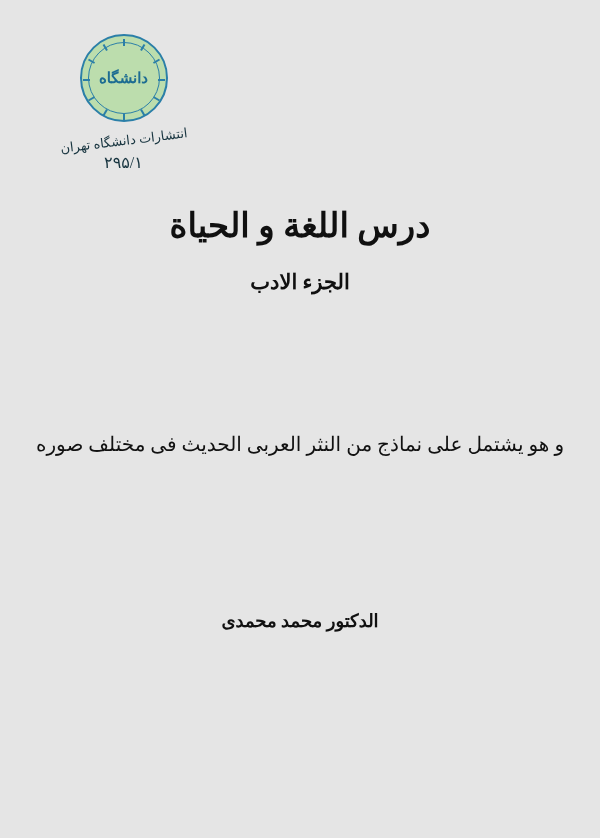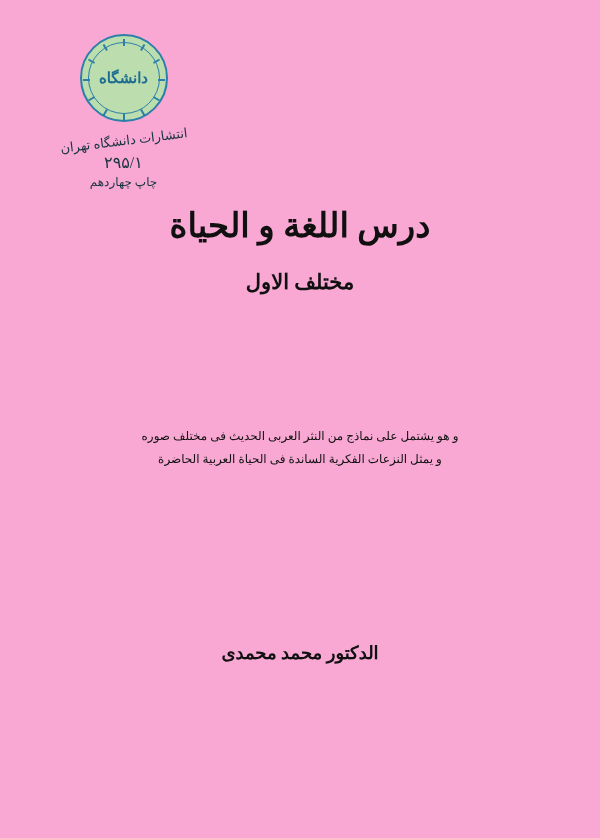--- a/index.html
+++ b/index.html
@@ -10,21 +10,21 @@
     width: 600px;
     height: 838px;
     background: #bcddad;
     font-family: "Liberation Serif", serif;
     overflow: hidden;
     position: relative;
   }
   .page {
     position: absolute;
     inset: 0;
-    background: #f9a8d4;
+    background: #e5e5e5;
     padding-left: 7px;
   }
   
   .publisher-block {
     position: absolute;
     top: 34px;
     left: 56px;
     width: 135px;
     text-align: center;
   }
@@ -112,33 +112,32 @@
   .description {
     position: absolute;
     top: 425px;
     left: 0;
     width: 100%;
     text-align: center;
     direction: rtl;
     color: #111;
   }
   .desc-line {
-    font-size: 12px;
+    font-size: 20px;
     line-height: 1.95;
     font-weight: normal;
   }
   
   .author-block {
     position: absolute;
     top: 610px;
     left: 0;
     width: 100%;
     text-align: center;
     direction: rtl;
-    margin-top: 32px;
   }
   .author-name {
     font-size: 18px;
     font-weight: bold;
     color: #101010;
   }
 </style>
 </head>
 <body>
 
@@ -159,31 +158,29 @@
       <div class="tick" style="top:3px;  transform:rotate(270deg);"></div>
       <div class="tick" style="top:3px;  transform:rotate(300deg);"></div>
       <div class="tick" style="top:3px;  transform:rotate(330deg);"></div>
       <div class="seal-text">دانشگاه</div>
     </div>
     <div class="publisher-lines">
       <div>
         <span class="publisher-name">انتشارات دانشگاه تهران</span>
       </div>
       <div class="publisher-number">۲۹۵/۱</div>
-      <div class="publisher-edition">چاپ چهاردهم</div>
     </div>
   </div>
 
   <div class="title-block">
     <div class="main-title">درس اللغة و الحياة</div>
-    <div class="sub-title">مختلف الاول</div>
+    <div class="sub-title">الجزء الادب</div>
   </div>
 
   <div class="description">
     <div class="desc-line">و هو يشتمل على نماذج من  النثر العربى الحديث فى مختلف صوره</div>
-    <div class="desc-line">و يمثل النزعات الفكرية الساندة فى الحياة العربية الحاضرة</div>
   </div>
 
   <div class="author-block">
     <div class="author-name">الدكتور محمد محمدى</div>
   </div>
 
 </div>
 
 </body></html>

